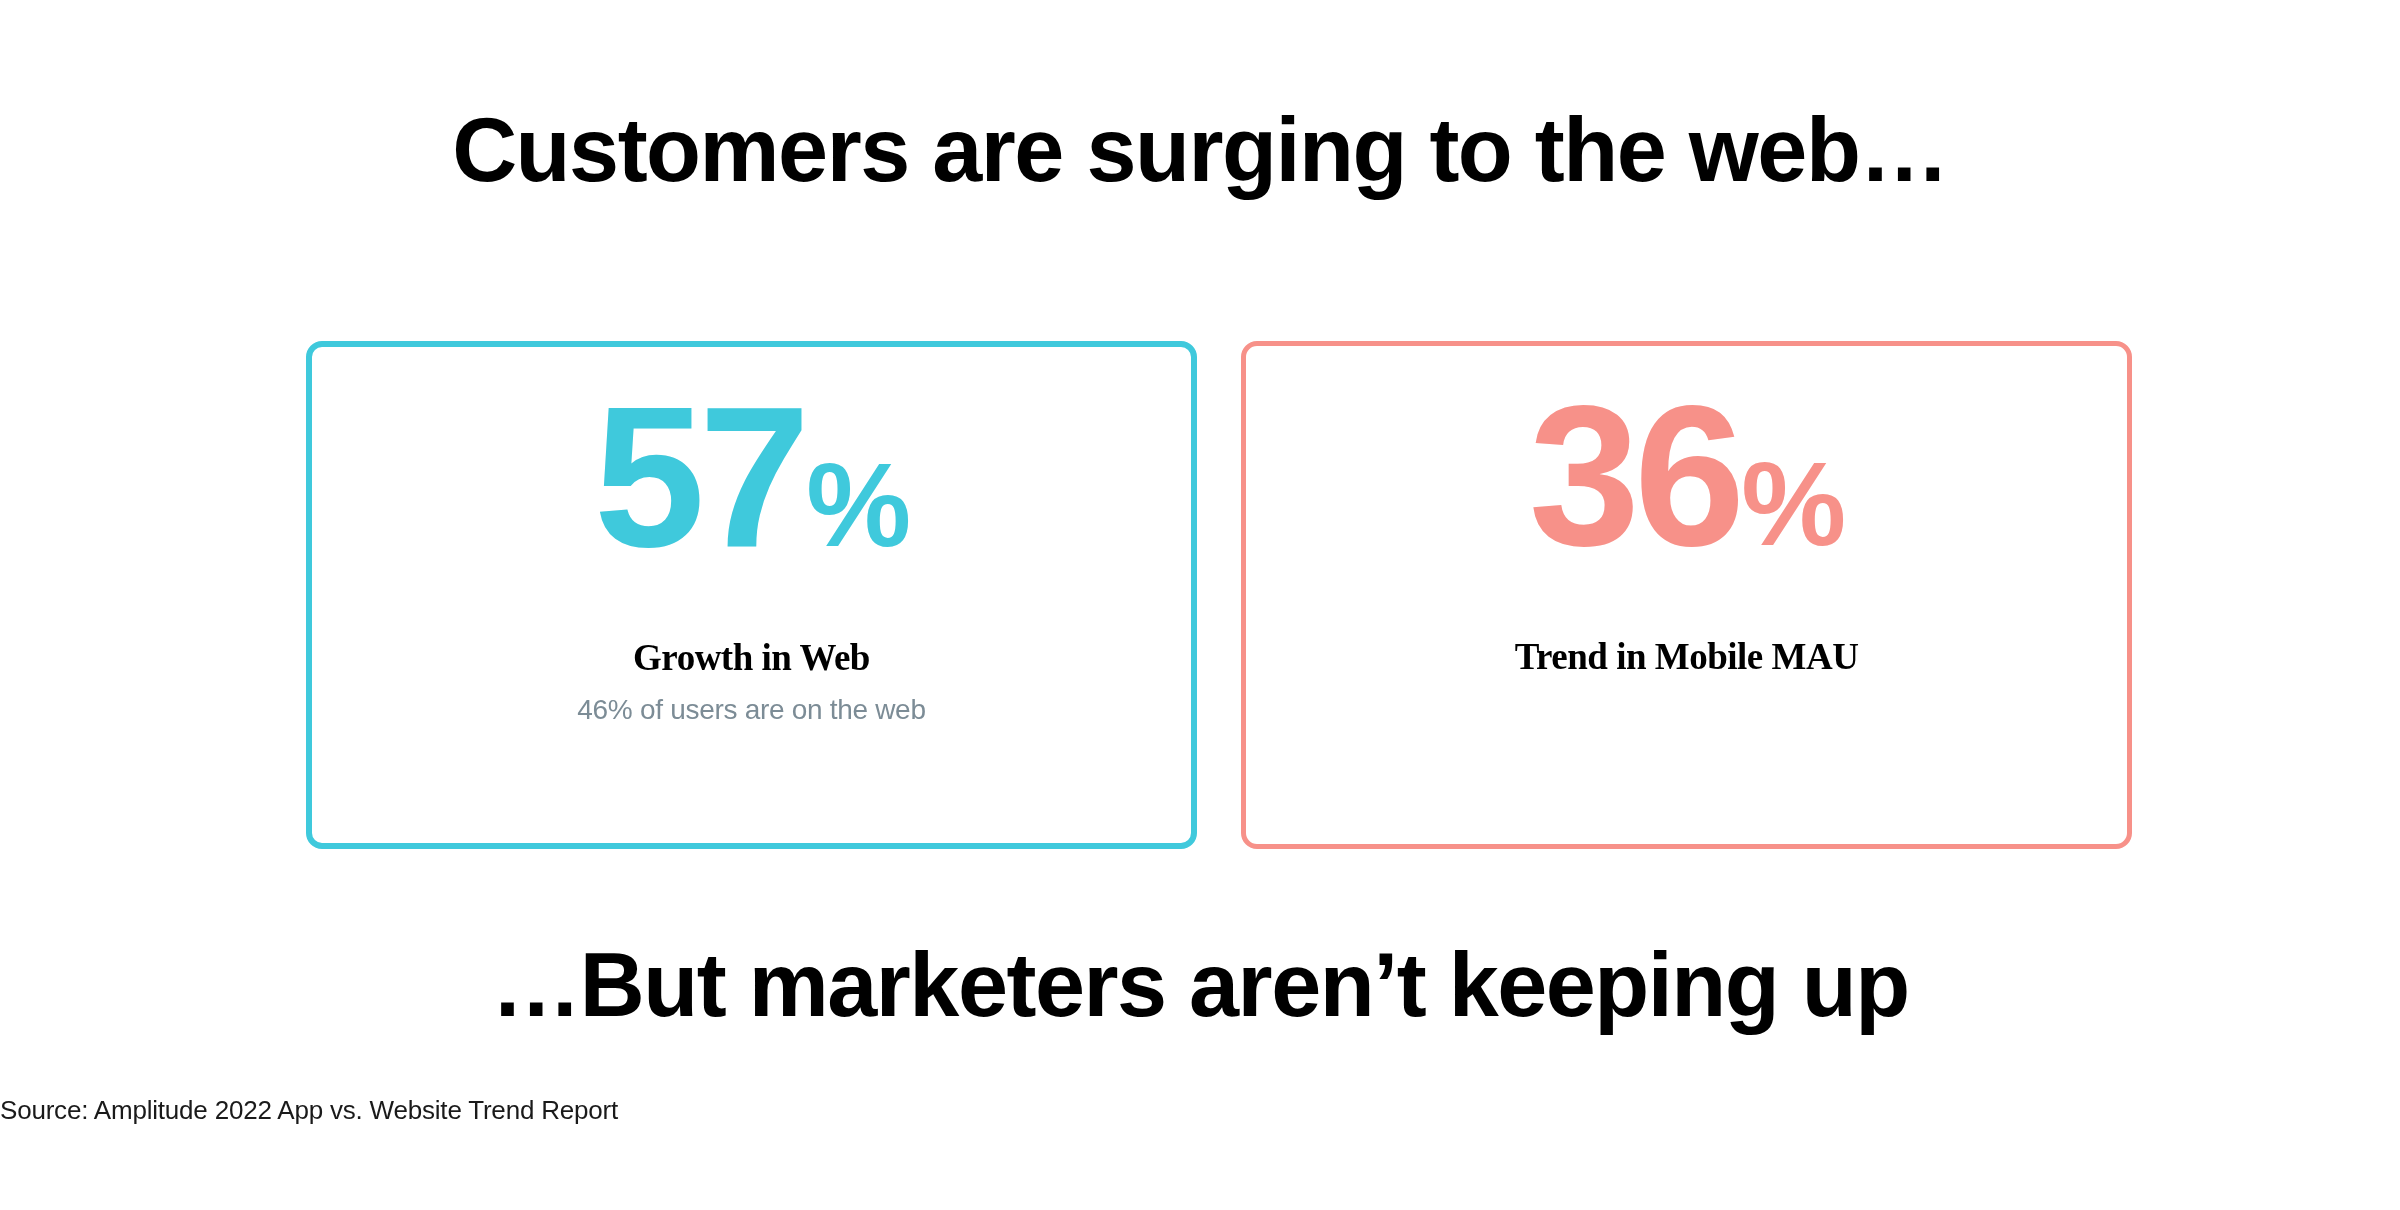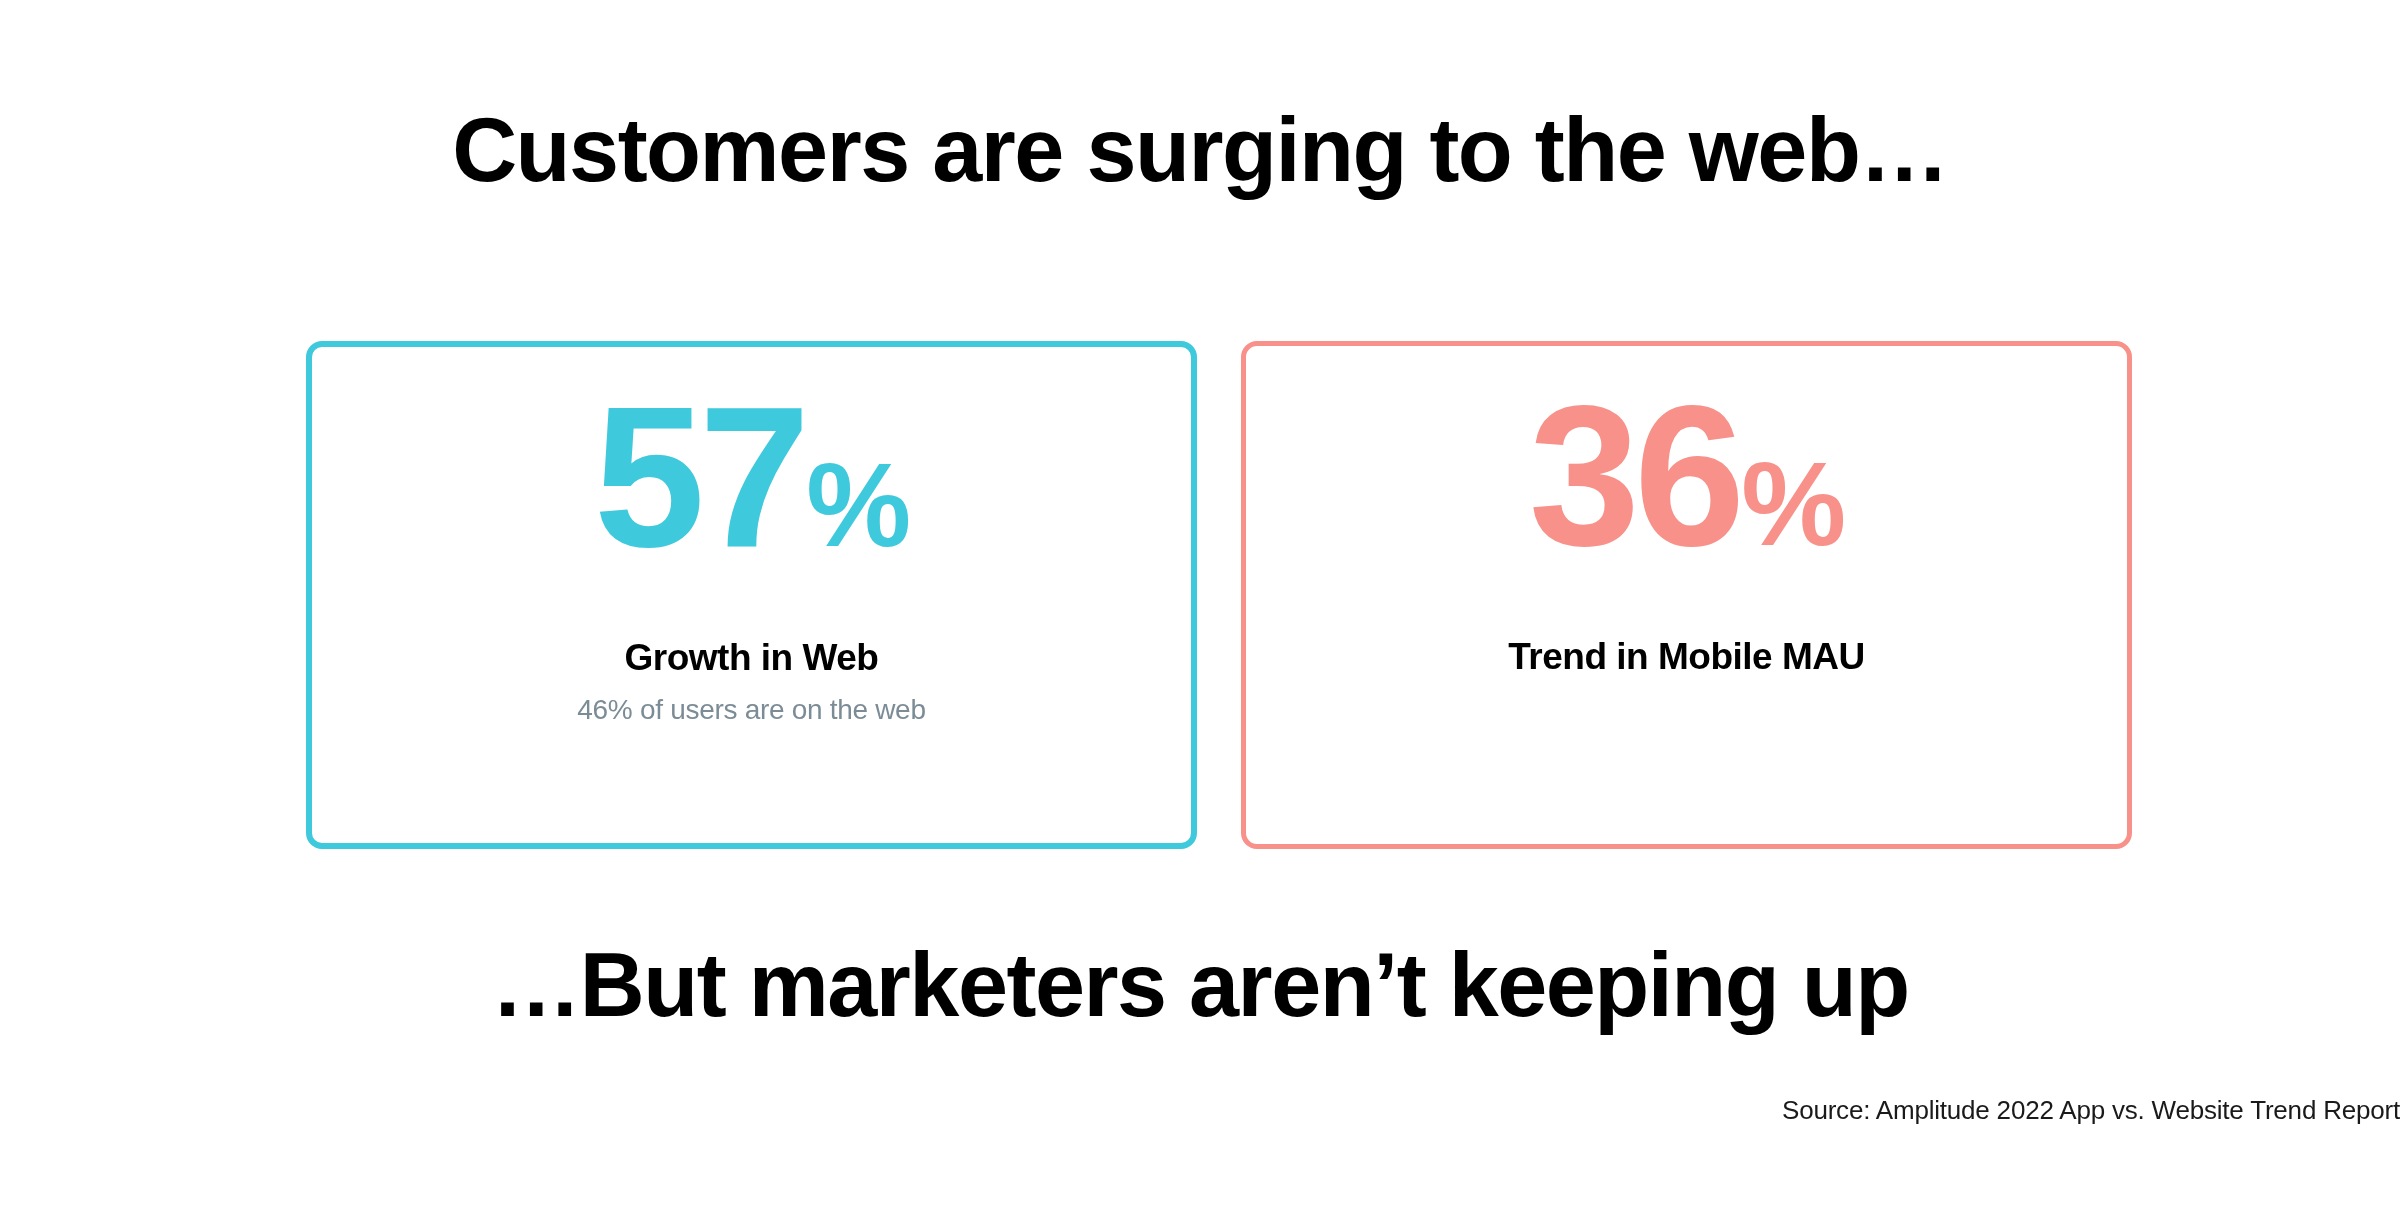--- a/index.html
+++ b/index.html
@@ -101,21 +101,21 @@
   .stat-unit {
     display: inline-block;
     font-size: 118px;
     letter-spacing: -2px;
     margin-left: 2px;
   }
 
   .stat-label {
     margin-top: 62px;
     color: #000000;
-    font-family: Liberation Sans, sans-serif;
+    font-family: Liberation Serif, serif;
     font-weight: 700;
     font-size: 37px;
     line-height: 1.0;
     letter-spacing: -0.5px;
     white-space: nowrap;
     text-align: left;
   }
 
   .stat-sub {
     margin-top: 20px;
@@ -128,21 +128,21 @@
     white-space: nowrap;
     text-align: center;
   }
 
   
   .source {
     position: absolute;
     left: 0;
     top: 1095px;
     width: 2400px;
-    text-align: right;
+    text-align: left;
     color: #1a1a1a;
     font-family: "Liberation Sans", sans-serif;
     font-weight: 400;
     font-size: 26px;
     line-height: 1.2;
     letter-spacing: -0.2px;
     white-space: nowrap;
   }
 </style>
 </head>

